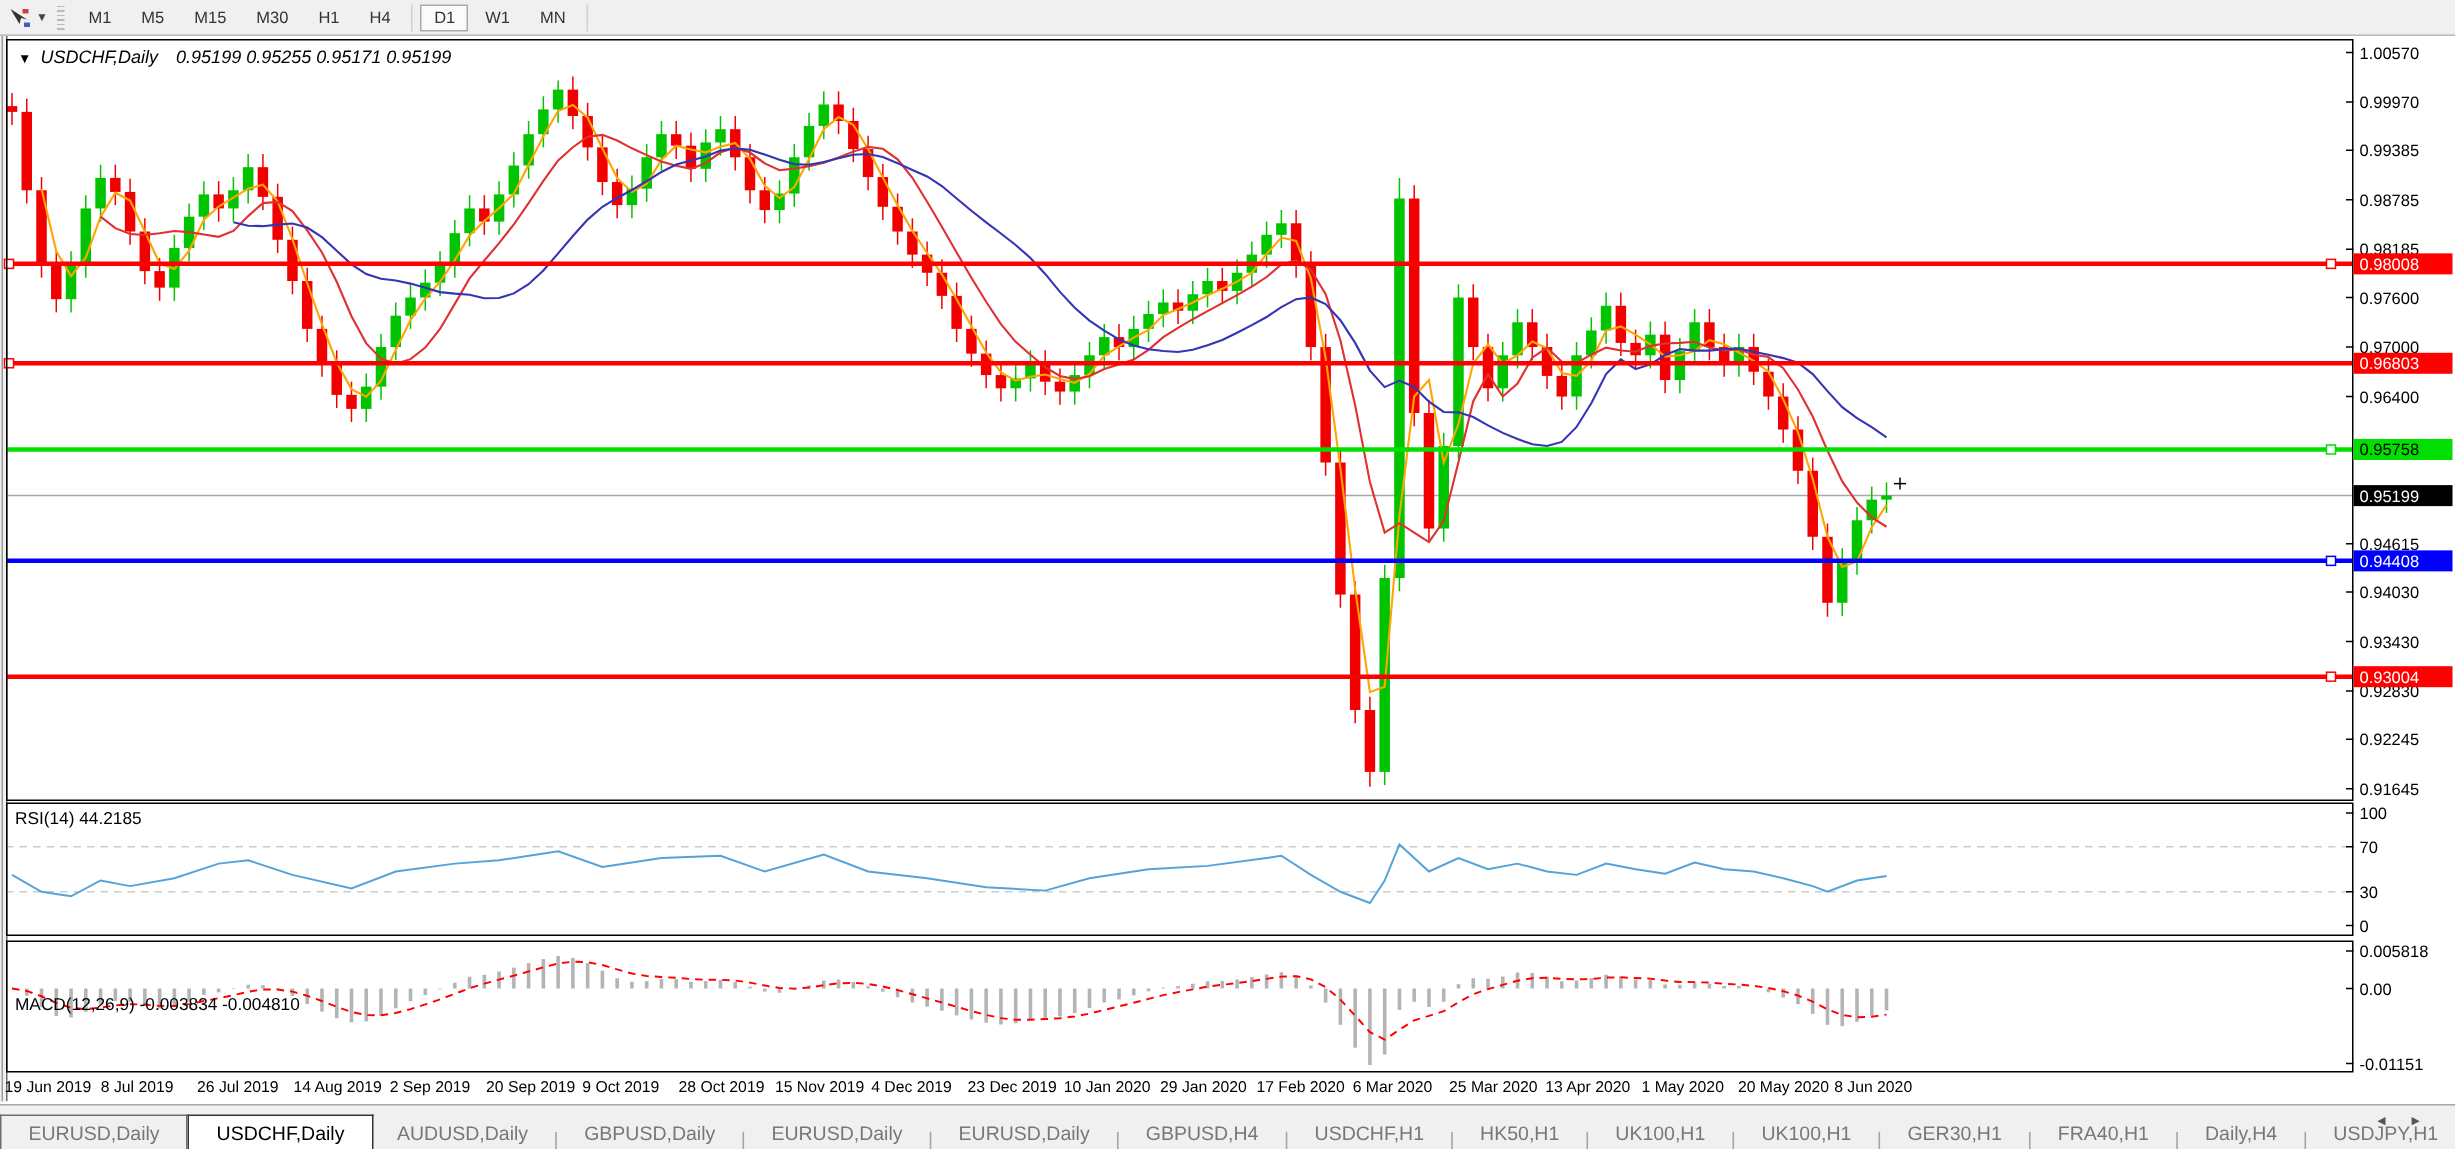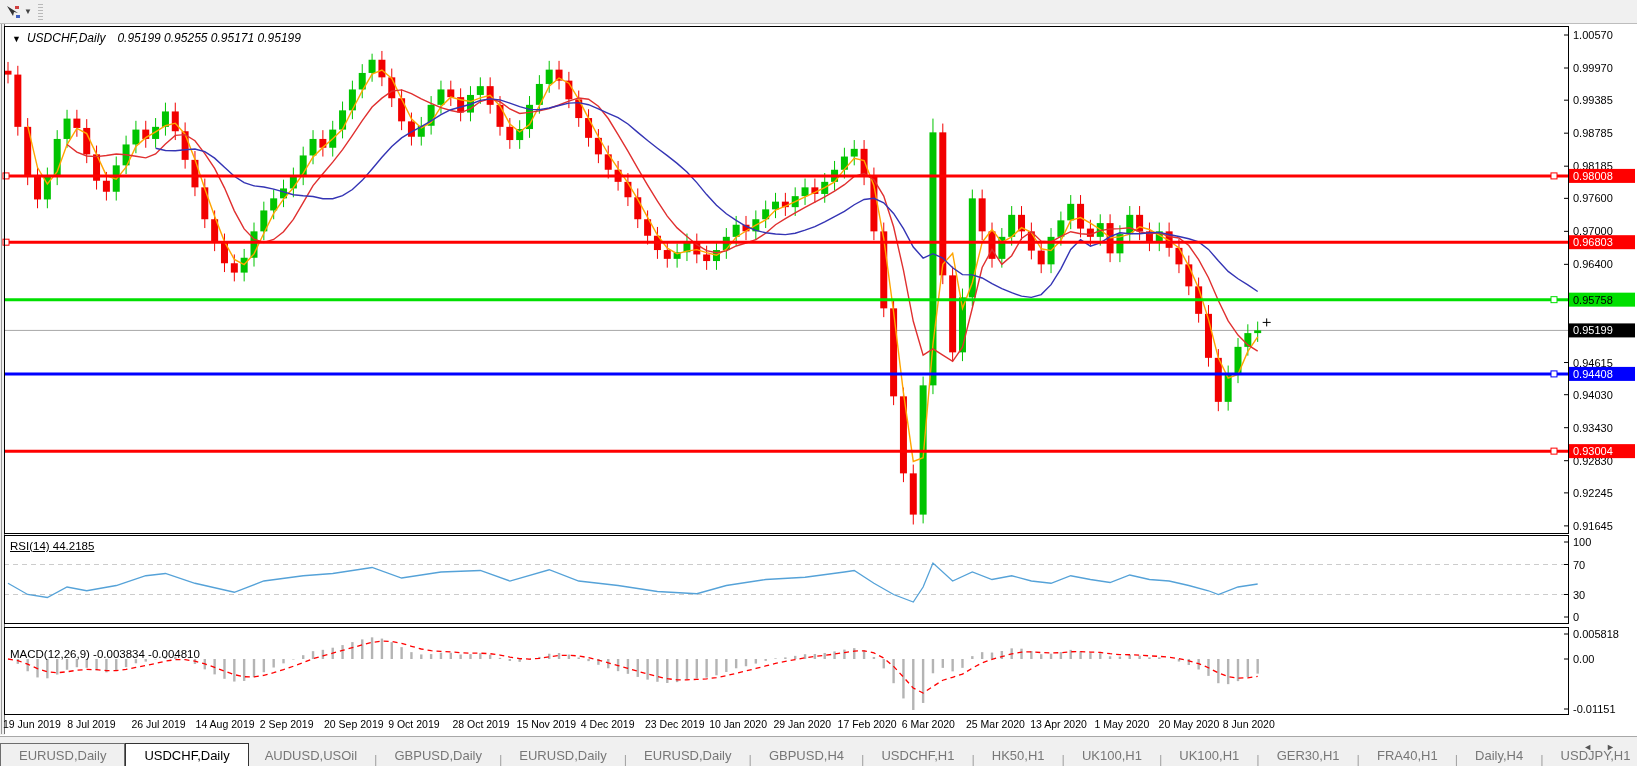--- a/index.html
+++ b/index.html
@@ -13,22 +13,22 @@
   .grip{width:5px;height:16px;margin:0 6px 0 2px;
         background:repeating-linear-gradient(to bottom,#b9b9b9 0 1px,transparent 1px 3px);}
   .tfbtn{padding:2px 8px;margin:0 1px;border:1px solid transparent;color:#333;cursor:default;}
   .tfbtn.active{background:#fbfbfb;border:1px solid #a9a9a9;}
   .vsep{width:1px;height:18px;background:#cfcfcf;margin:0 4px;}
   
   .chart-title{position:absolute;left:12px;top:31px;font-size:12px;color:#000;z-index:5;font-style:italic;}
   .chart-title .tri{font-size:9px;margin-right:6px;color:#000;}
   .chart-title .sym{margin-right:12px;}
   .pane-label{position:absolute;left:10px;font-size:11.5px;color:#000;z-index:5;}
-  #rsi-label{top:540px;text-decoration:underline;}
-  #macd-label{top:648px;}
+  #rsi-label{top:540px;}
+  #macd-label{top:664px;}
   
   #tabbar{position:absolute;left:0;top:736px;width:1637px;height:30px;background:#f0f0f0;
           border-top:1px solid #a8a8a8;display:flex;align-items:flex-end;font-size:13px;color:#777;}
   .tab{padding:4px 16px;white-space:nowrap;cursor:default;}
   .tab.boxed{border:1px solid #6e6e6e;border-bottom:none;margin-top:1px;padding:4px 18px;}
   .tab.active{background:#fff;color:#000;border:1px solid #333;border-bottom:none;}
   .tabsep{color:#a5a5a5;margin:0 1px;}
   #tabscroll{position:absolute;right:8px;top:742px;font-size:9px;color:#555;letter-spacing:14px;z-index:6;}
   svg{position:absolute;left:0;top:0;}
   text{font-family:"Liberation Sans",sans-serif;}
@@ -40,20 +40,33 @@
   <div id="toolbar">
     <span class="tool-icon">
       <svg width="16" height="16" style="position:static">
         <path d="M2 2 L8 12 L9 8 L13 9 Z" fill="#333"></path>
         <rect x="10" y="2" width="4" height="3" fill="#d04040"></rect>
         <rect x="11" y="11" width="4" height="3" fill="#4060c0"></rect>
       </svg>
     </span>
     <span class="caret">▼</span>
     <span class="grip"></span>
+    <span id="tfbuttons" style="display: inline-flex; align-items: center;">
+        <span class="tfbtn">M1</span>
+        <span class="tfbtn">M5</span>
+        <span class="tfbtn">M15</span>
+        <span class="tfbtn">M30</span>
+        <span class="tfbtn">H1</span>
+        <span class="tfbtn">H4</span>
+        <span class="vsep"></span>
+        <span class="tfbtn active">D1</span>
+        <span class="tfbtn">W1</span>
+        <span class="tfbtn">MN</span>
+        <span class="vsep"></span>
+      </span>
   </div>
 
   <svg id="cv" width="1637" height="766">
       <g>
 <rect x="0" y="23" width="5" height="712" fill="#f0f0f0"></rect>
 <line x1="1.5" y1="24" x2="1.5" y2="734" stroke="#9a9a9a" stroke-width="1"></line>
 <line x1="4.5" y1="24" x2="4.5" y2="734" stroke="#6f6f6f" stroke-width="1"></line>
 <line x1="0" y1="23.5" x2="1637" y2="23.5" stroke="#bdbdbd" stroke-width="1"></line>
       </g>
       <line x1="4" y1="330.41" x2="1568" y2="330.41" stroke="#a8a8a8" stroke-width="1"></line>
@@ -580,21 +593,21 @@
 
   <div class="chart-title">
     <span class="tri">▼</span><span class="sym">USDCHF,Daily</span><span>0.95199 0.95255 0.95171 0.95199</span>
   </div>
   <div class="pane-label" id="rsi-label">RSI(14) 44.2185</div>
   <div class="pane-label" id="macd-label">MACD(12,26,9) -0.003834 -0.004810</div>
 
   <div id="tabbar">
       <span class="tab boxed">EURUSD,Daily</span>
       <span class="tab boxed active">USDCHF,Daily</span>
-      <span class="tab">AUDUSD,USOil</span>
+      <span class="tab">AUDUSD,Daily</span>
       <span class="tabsep">|</span>
       <span class="tab">GBPUSD,Daily</span>
       <span class="tabsep">|</span>
       <span class="tab">EURUSD,Daily</span>
       <span class="tabsep">|</span>
       <span class="tab">EURUSD,Daily</span>
       <span class="tabsep">|</span>
       <span class="tab">GBPUSD,H4</span>
       <span class="tabsep">|</span>
       <span class="tab">USDCHF,H1</span>

